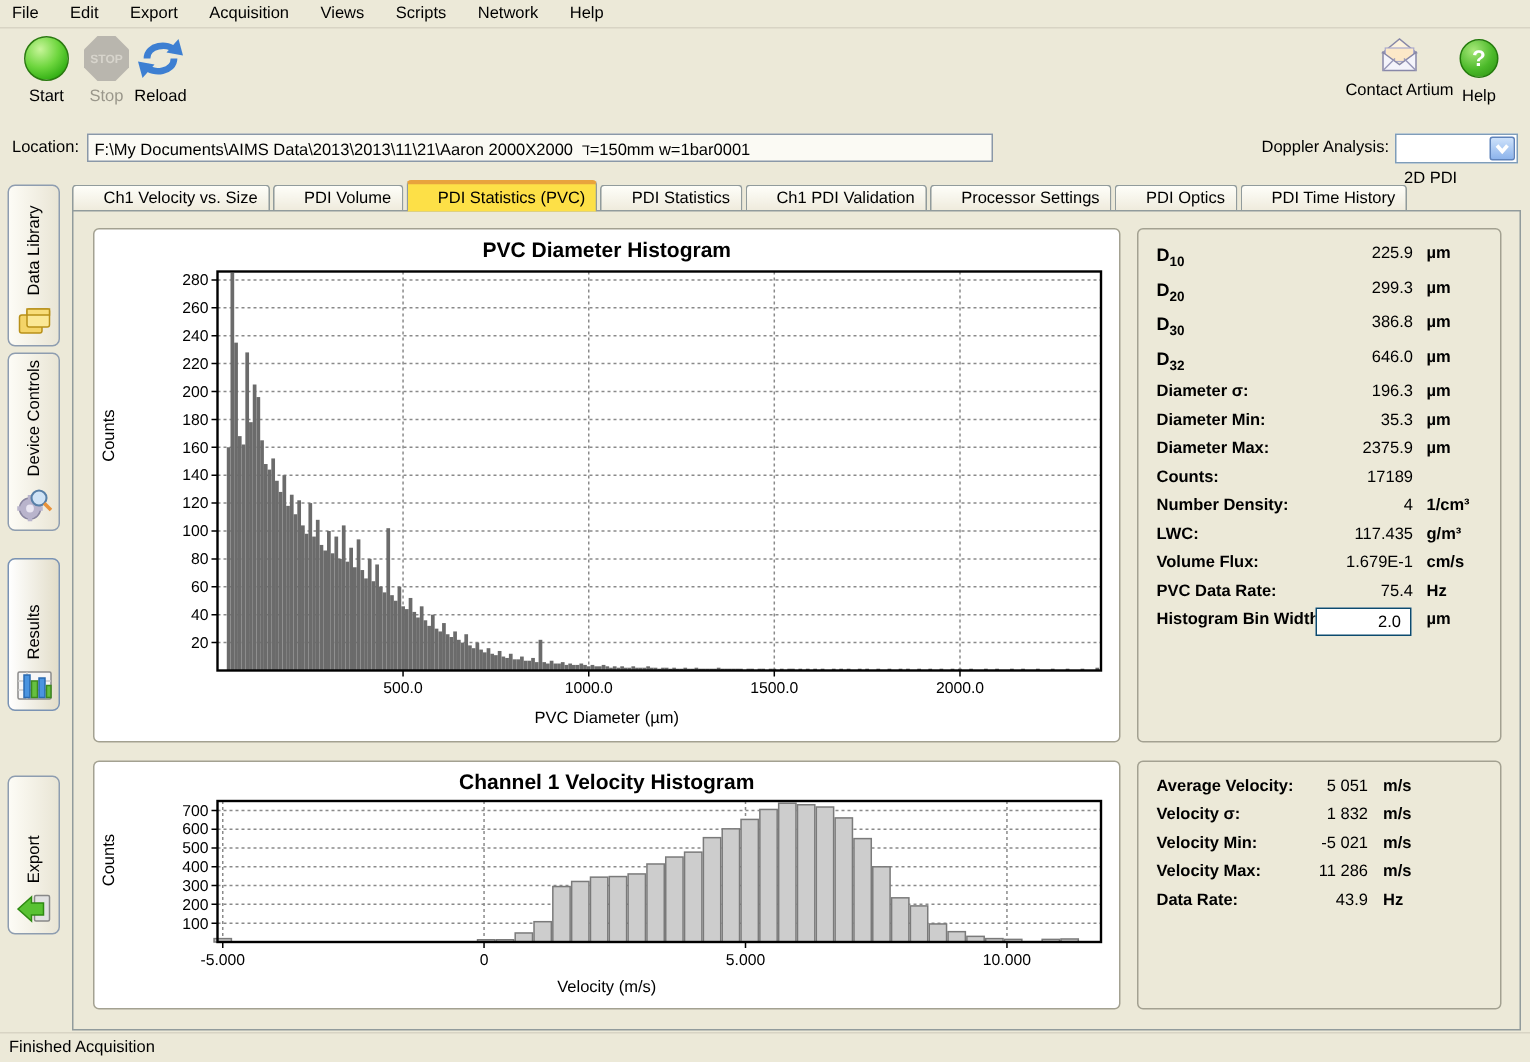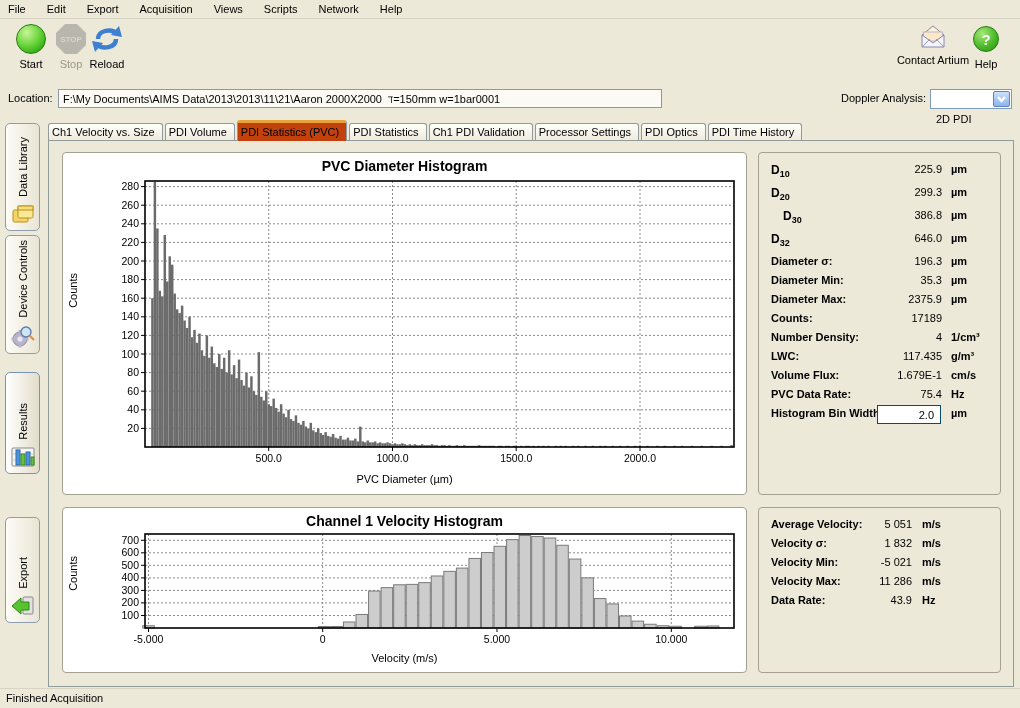--- a/index.html
+++ b/index.html
@@ -45,24 +45,24 @@
   .sidebar { position:absolute; left:0; top:120px; width:47px; height:568px; }
   .sidetab { position:absolute; left:5px; width:35px; border:1px solid #8e9db0;
     border-radius:5px; background:linear-gradient(90deg,#fdfcf6,#e9e5d5);
     display:flex; flex-direction:column; align-items:center; justify-content:flex-end;
     padding-bottom:5px; cursor:pointer; }
   .sidetab .vlabel { writing-mode:vertical-rl; transform:rotate(180deg);
     font-size:11px; margin-bottom:6px; }
   .sidetab.active { background:linear-gradient(90deg,#ffffff,#e2ddc9); border-color:#7a93b4; }
   
   .tabstrip { position:absolute; left:48px; top:121px; height:20px; display:flex; align-items:flex-end; }
-  .tab { height:18px; padding:2px 7px 0 3px; margin-right:2px; border:1px solid #919b9c;
+  .tab { height:18px; padding:2px 7px 0 20px; margin-right:2px; border:1px solid #919b9c;
     border-bottom:none; border-radius:3px 3px 0 0;
     background:linear-gradient(#fefef9,#eeeadb); white-space:nowrap; cursor:pointer; }
-  .tab.active { height:21px; padding-top:3px; background:#c2410c;
+  .tab.active { height:21px; padding-top:3px; background:#fde047;
     border-top:3px solid #e8a33d; position:relative; z-index:5; }
   
   .mainpanel { position:absolute; left:48px; top:140px; width:966px; height:547px;
     border:1px solid #919b9c; background:#ece9d8; }
   .group { position:absolute; border:1px solid #a3a191; border-radius:4px; }
   .chartgroup { background:#ffffff; }
   .statgroup  { background:transparent; }
   .chart-title { position:absolute; top:5px; left:0; width:100%; text-align:center;
     font-size:14px; font-weight:bold; }
   .ylab { position:absolute; left:4px; writing-mode:vertical-rl; transform:rotate(180deg);
@@ -462,21 +462,21 @@
       <span class="stat-label" style="font-size:12px;"><span>D</span><sub>10</sub></span>
       <span class="stat-value">225.9</span>
         <span class="stat-unit">µm</span>
     </div>
     <div class="stat-row drow">
       <span class="stat-label" style="font-size:12px;"><span>D</span><sub>20</sub></span>
       <span class="stat-value">299.3</span>
         <span class="stat-unit">µm</span>
     </div>
     <div class="stat-row drow">
-      <span class="stat-label" style="font-size:12px;margin-left:12px;"><span>D</span><sub>30</sub></span>
+      <span class="stat-label" style="font-size:12px;"><span>D</span><sub>30</sub></span>
       <span class="stat-value">386.8</span>
         <span class="stat-unit">µm</span>
     </div>
     <div class="stat-row drow">
       <span class="stat-label" style="font-size:12px;"><span>D</span><sub>32</sub></span>
       <span class="stat-value">646.0</span>
         <span class="stat-unit">µm</span>
     </div>
     <div class="stat-row">
       <span class="stat-label">Diameter σ:</span>

